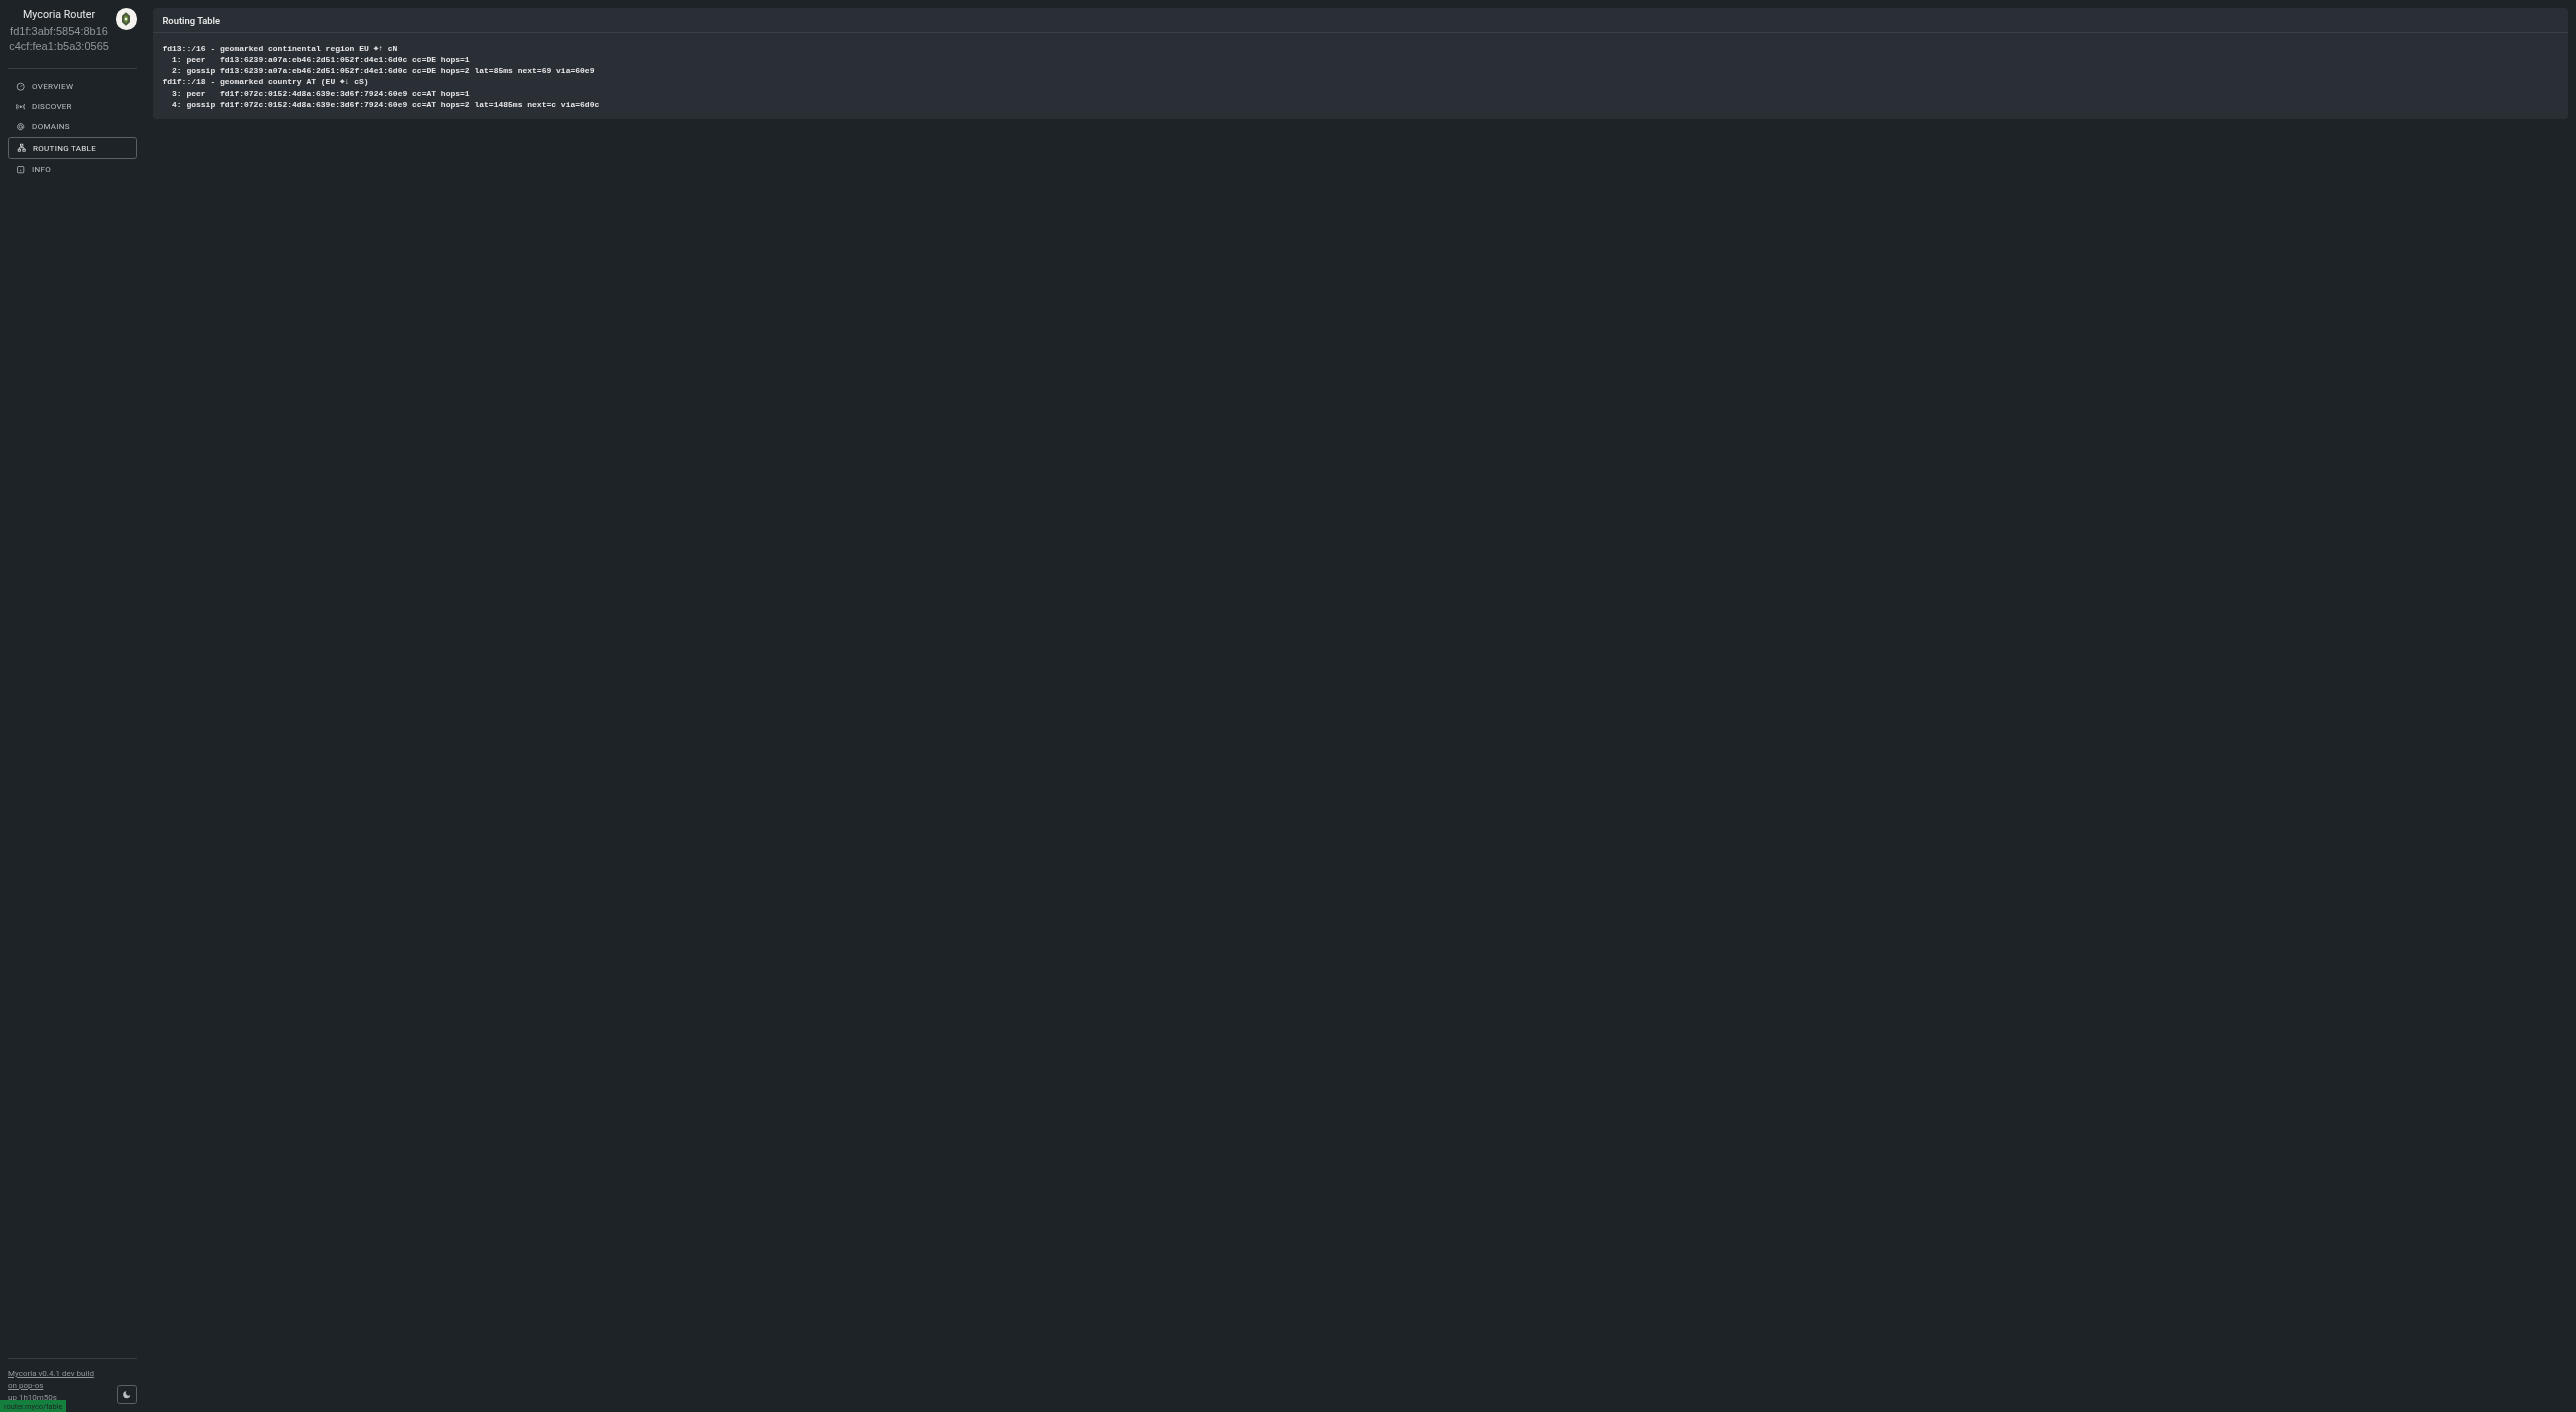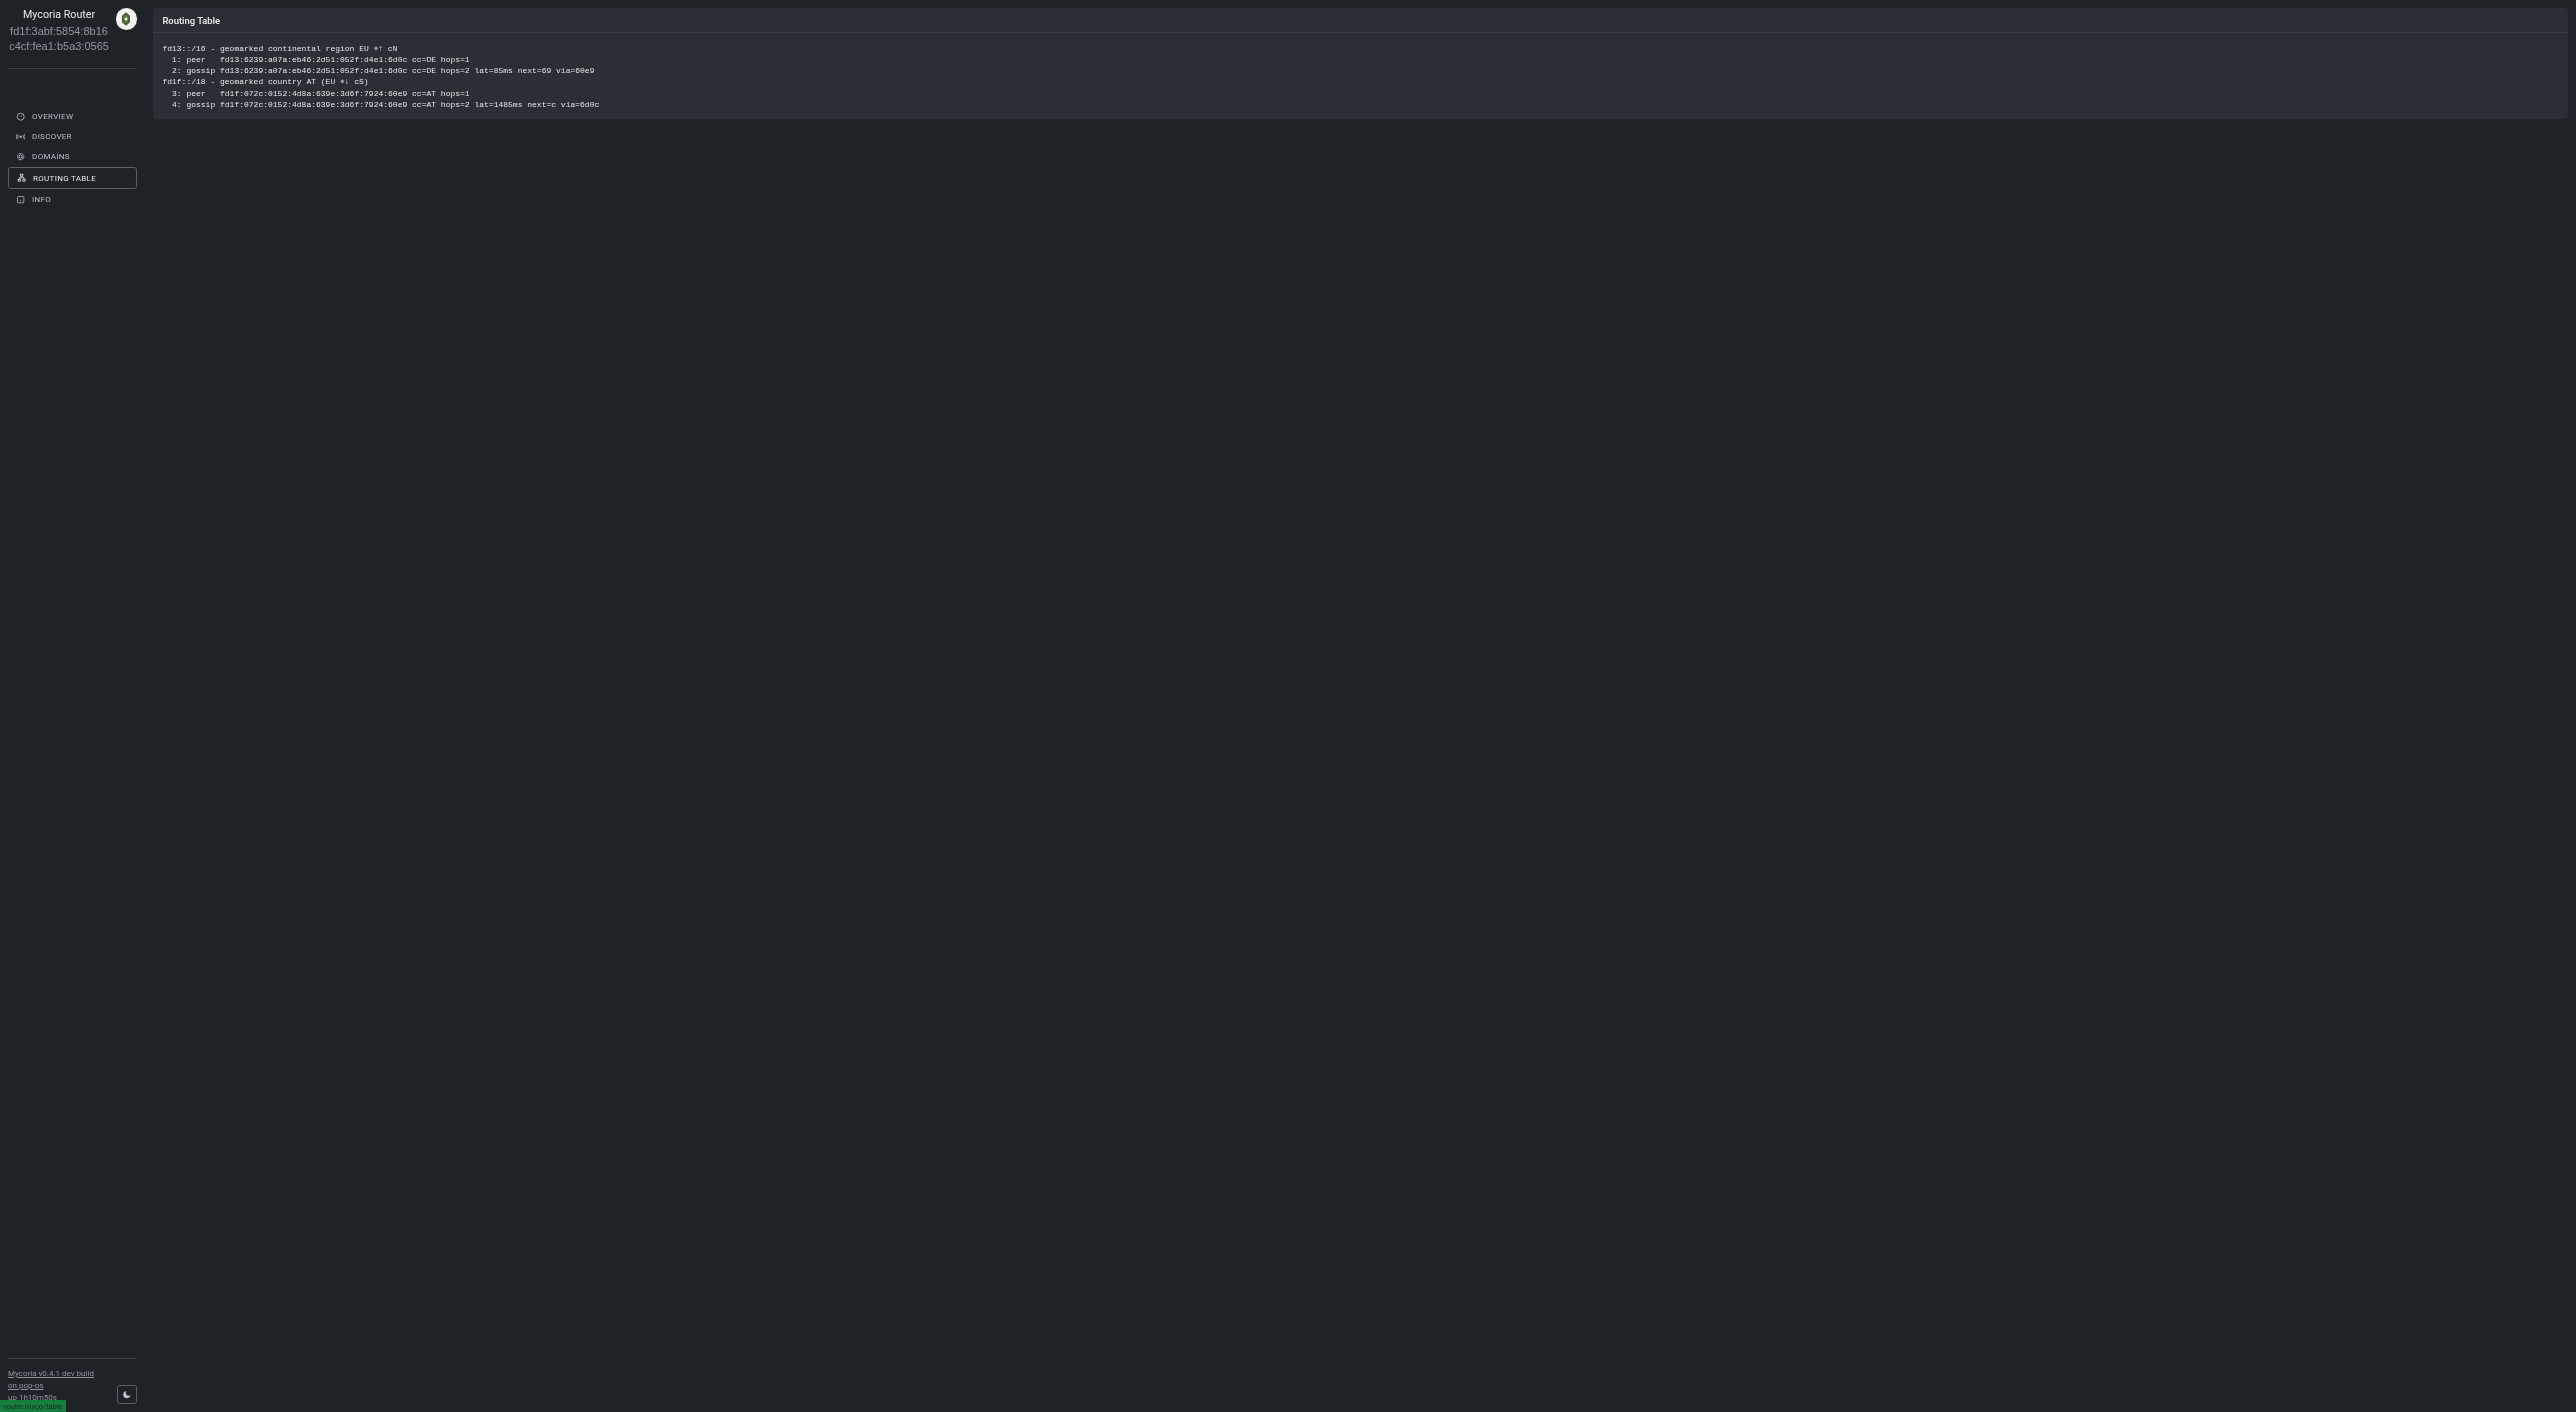--- a/index.html
+++ b/index.html
@@ -64,21 +64,20 @@
     }
     .divider {
       height: 0.7px;
       background: #3a3f46;
       margin: 4px 0 8px;
     }
     .nav {
       display: flex;
       flex-direction: column;
       gap: 0;
-      margin-top: 30px;
     }
     .nav-item {
       display: flex;
       align-items: center;
       gap: 6.7px;
       padding: 5.4px 8px;
       font-size: 8px;
       color: #b9bfc6;
       letter-spacing: 0.3px;
       cursor: pointer;
@@ -160,20 +159,21 @@
     }
     .panel-body {
       padding: 9.4px;
     }
     .routing-output {
       font-family: "SFMono-Regular", Consolas, "Liberation Mono", Menlo, monospace;
       font-size: 8px;
       color: #e6e6e6;
       white-space: pre;
       line-height: 1.4;
+      font-weight: bold;
     }
     .status-bar {
       position: fixed;
       bottom: 0;
       left: 0;
       background: #15803d;
       color: #1e2328;
       font-size: 7.4px;
       padding: 1.3px 4px;
       font-family: -apple-system, BlinkMacSystemFont, "Segoe UI", Roboto, Arial, sans-serif;

